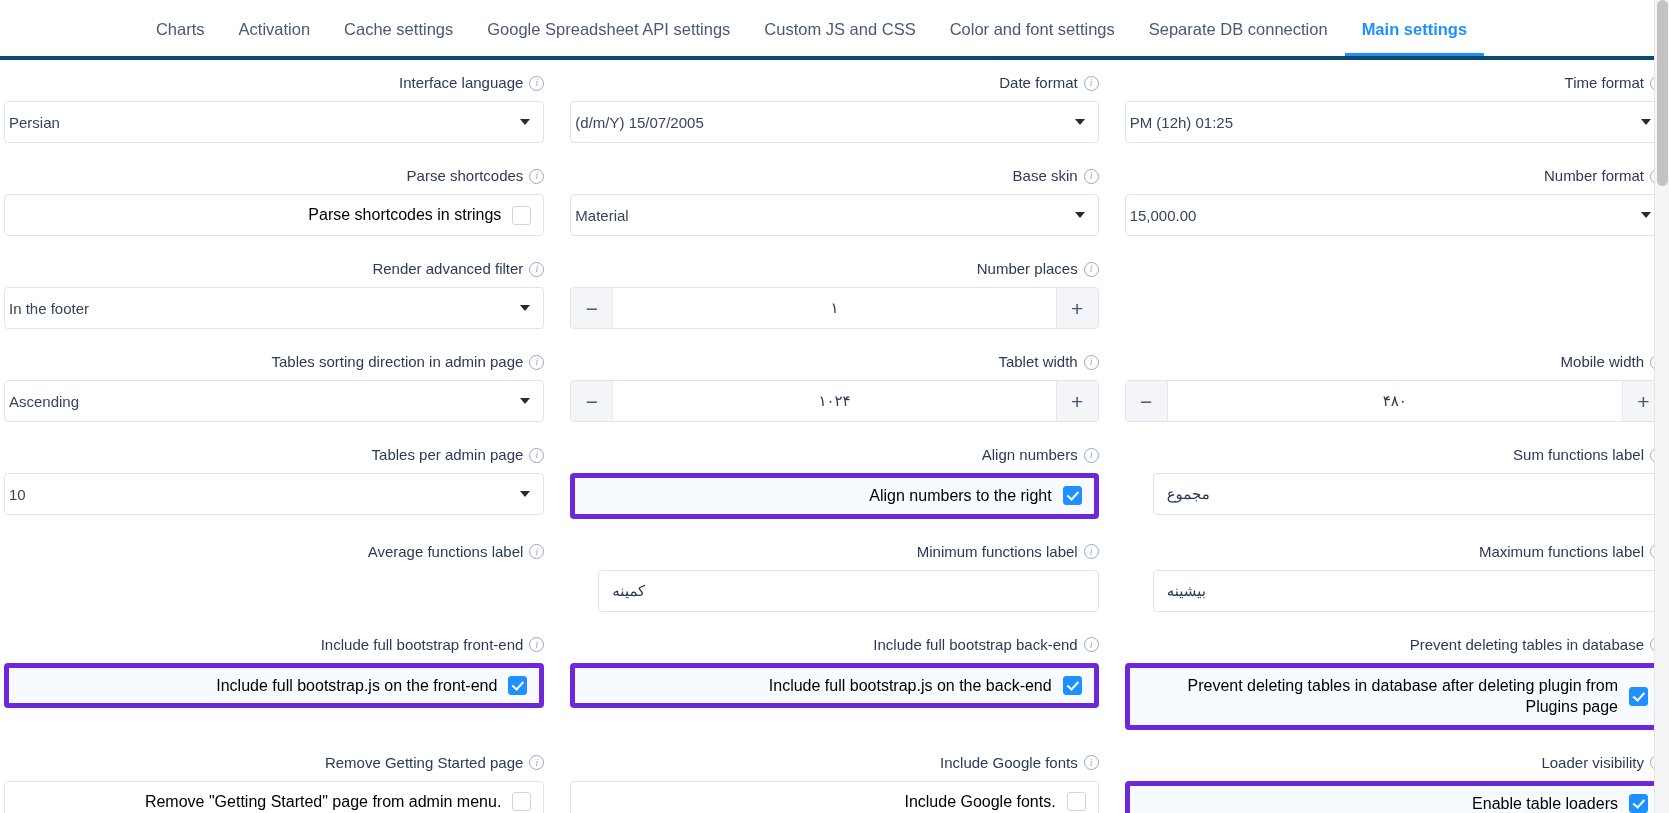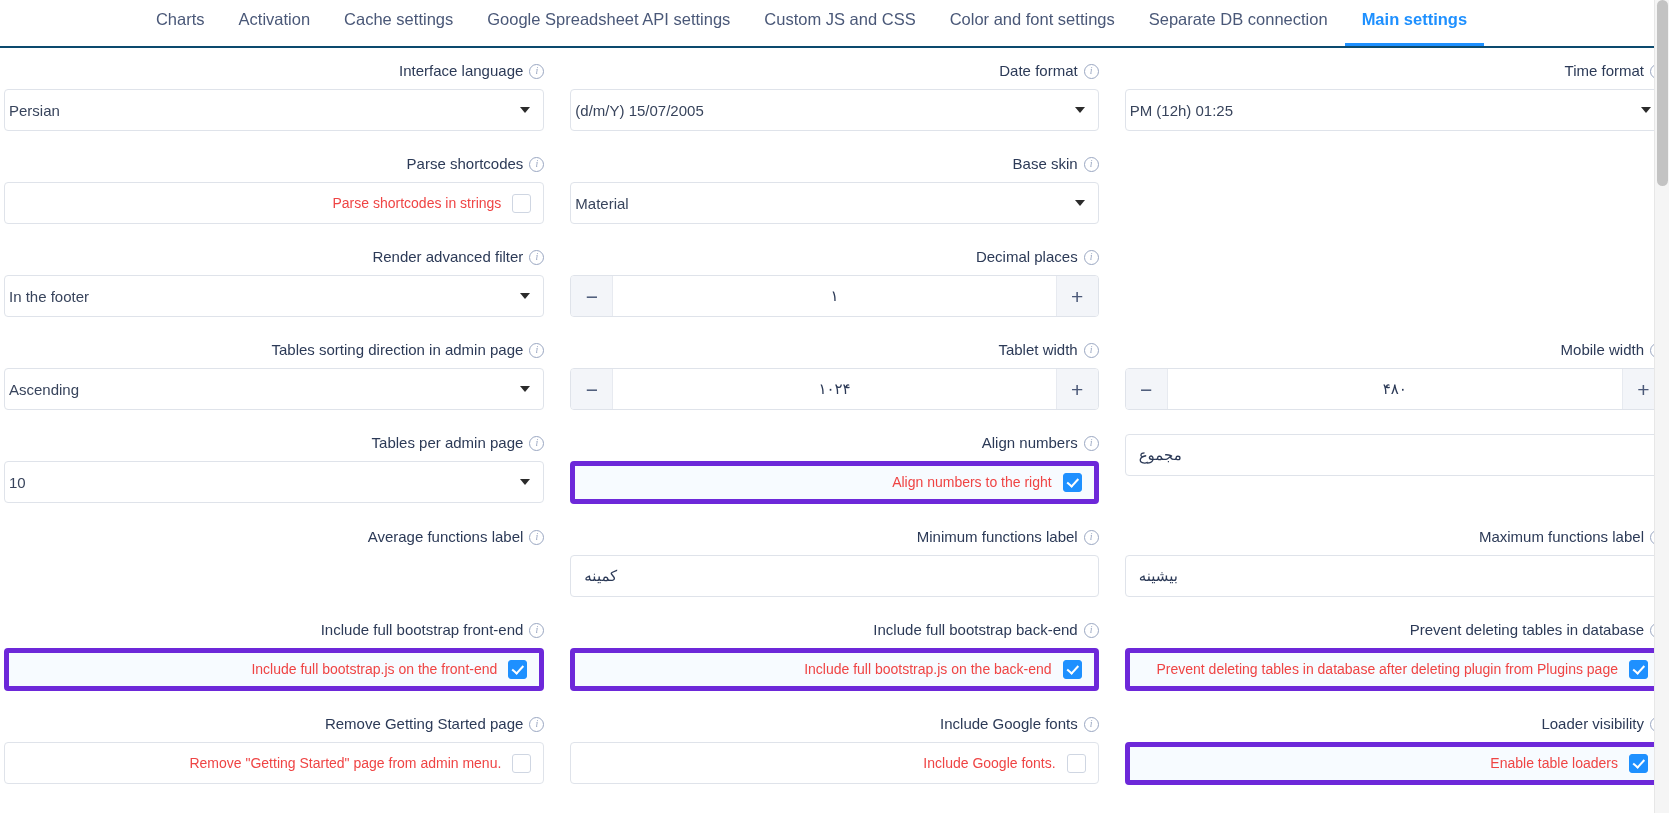--- a/index.html
+++ b/index.html
@@ -13,22 +13,22 @@
   .page {
     position: relative;
     width: 1669px; height: 813px;
     background: #fff;
     overflow: hidden;
   }
 
   
   .tabbar {
     position: relative;
-    height: 48px;
-    border-bottom: 2px solid #0c4a6e;
+    height: 60px;
+    border-bottom: 4px solid #0c4a6e;
     display: flex;
     align-items: flex-end;
     justify-content: center;
     padding-right: 46px;
   }
   .tabs {
     display: flex;
     align-items: flex-end;
     gap: 0;
     height: 60px;
@@ -126,20 +126,21 @@
     border-radius: 4px;
     background: #fff;
     display: flex;
     align-items: center;
     justify-content: flex-end;
     padding: 0 13px;
     font-size: 15px;
     color: #2c3a57;
     direction: rtl;
     cursor: text;
+    margin-left: 28px;
   }
 
   
   .spinner {
     display: flex;
     height: 42px;
     border: 1px solid #dfe3ea;
     border-radius: 4px;
     overflow: hidden;
     background: #fff;
@@ -180,22 +181,22 @@
     justify-content: flex-end;
     gap: 11px;
     padding: 7px 12px 7px 14px;
     cursor: pointer;
   }
   .checkrow.on {
     border: 5px solid #6d28d9;
     background: #f7fbff;
   }
   .checkrow .ctext {
-    font-size: 14px;
-    color: #ef4444;
+    font-size: 16px;
+    color: #000000;
     text-align: right;
     direction: rtl;
     line-height: 1.35;
     flex: 1 1 auto;
   }
   .box {
     width: 19px; height: 19px;
     border-radius: 3px;
     border: 1px solid #cfd6e2;
     background: #fff;
@@ -309,39 +310,51 @@
           <div class="lbl">
             <span>Base skin</span>
             <span class="info-icon">i</span>
           </div>
           <div class="select">
             <span>Material</span>
             <span class="caret"></span>
           </div>
         </div>
       </div>
+      <div class="cell">
+        <div class="fieldwrap c3">
+          <div class="lbl">
+            <span>Number format</span>
+            <span class="info-icon">i</span>
+          </div>
+          <div class="select">
+            <span>15,000.00</span>
+            <span class="caret"></span>
+          </div>
+        </div>
+      </div>
     </div>
 
     <div class="row">
       <div class="cell">
         <div class="fieldwrap c1">
           <div class="lbl">
             <span>Render advanced filter</span>
             <span class="info-icon">i</span>
           </div>
           <div class="select">
             <span>In the footer</span>
             <span class="caret"></span>
           </div>
         </div>
       </div>
       <div class="cell">
         <div class="fieldwrap c2">
           <div class="lbl">
-            <span>Decimal places</span>
+            <span>Number places</span>
             <span class="info-icon">i</span>
           </div>
           <div class="spinner">
             <span class="btn minus">−</span>
             <span class="val">۱</span>
             <span class="btn plus">+</span>
           </div>
         </div>
       </div>
     </div>
@@ -407,20 +420,24 @@
             <span class="info-icon">i</span>
           </div>
           <div class="checkrow on">
             <span class="ctext">Align numbers to the right</span>
             <span class="box checked"></span>
           </div>
         </div>
       </div>
       <div class="cell">
         <div class="fieldwrap c3">
+          <div class="lbl">
+            <span>Sum functions label</span>
+            <span class="info-icon">i</span>
+          </div>
           <div class="textinput">مجموع</div>
         </div>
       </div>
     </div>
 
     <div class="row">
       <div class="cell">
         <div class="fieldwrap c1">
           <div class="lbl">
             <span>Average functions label</span>

